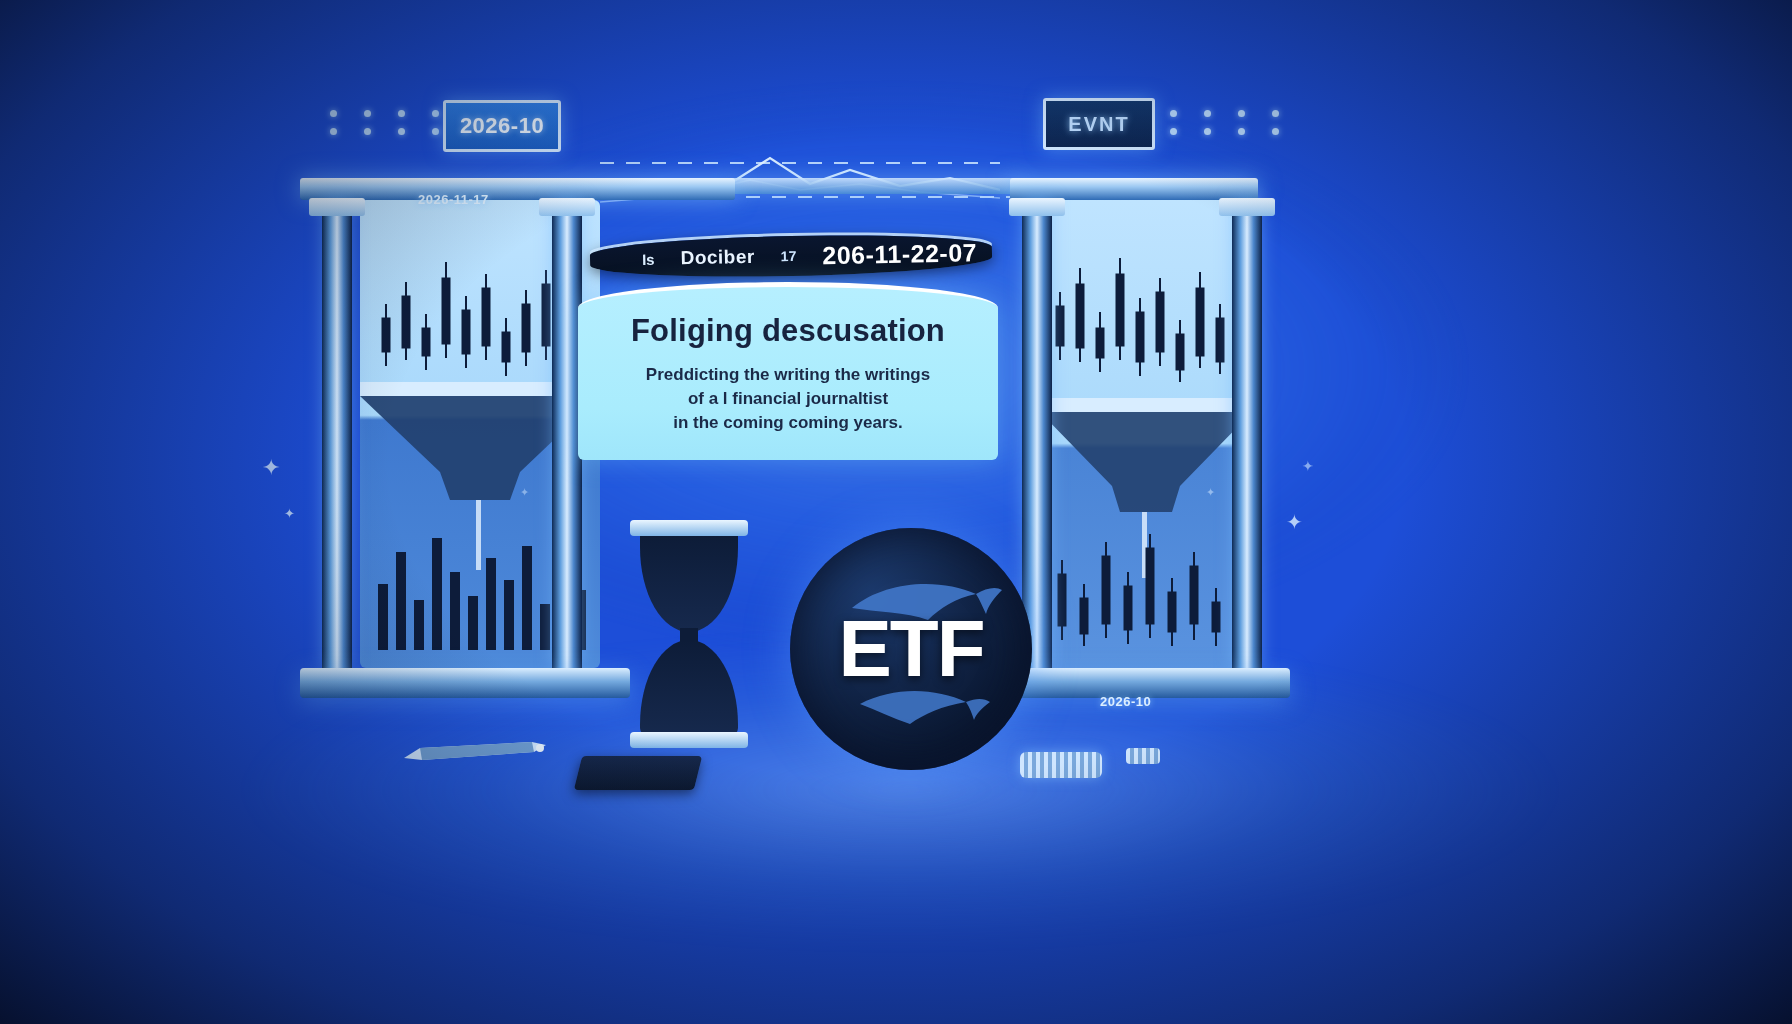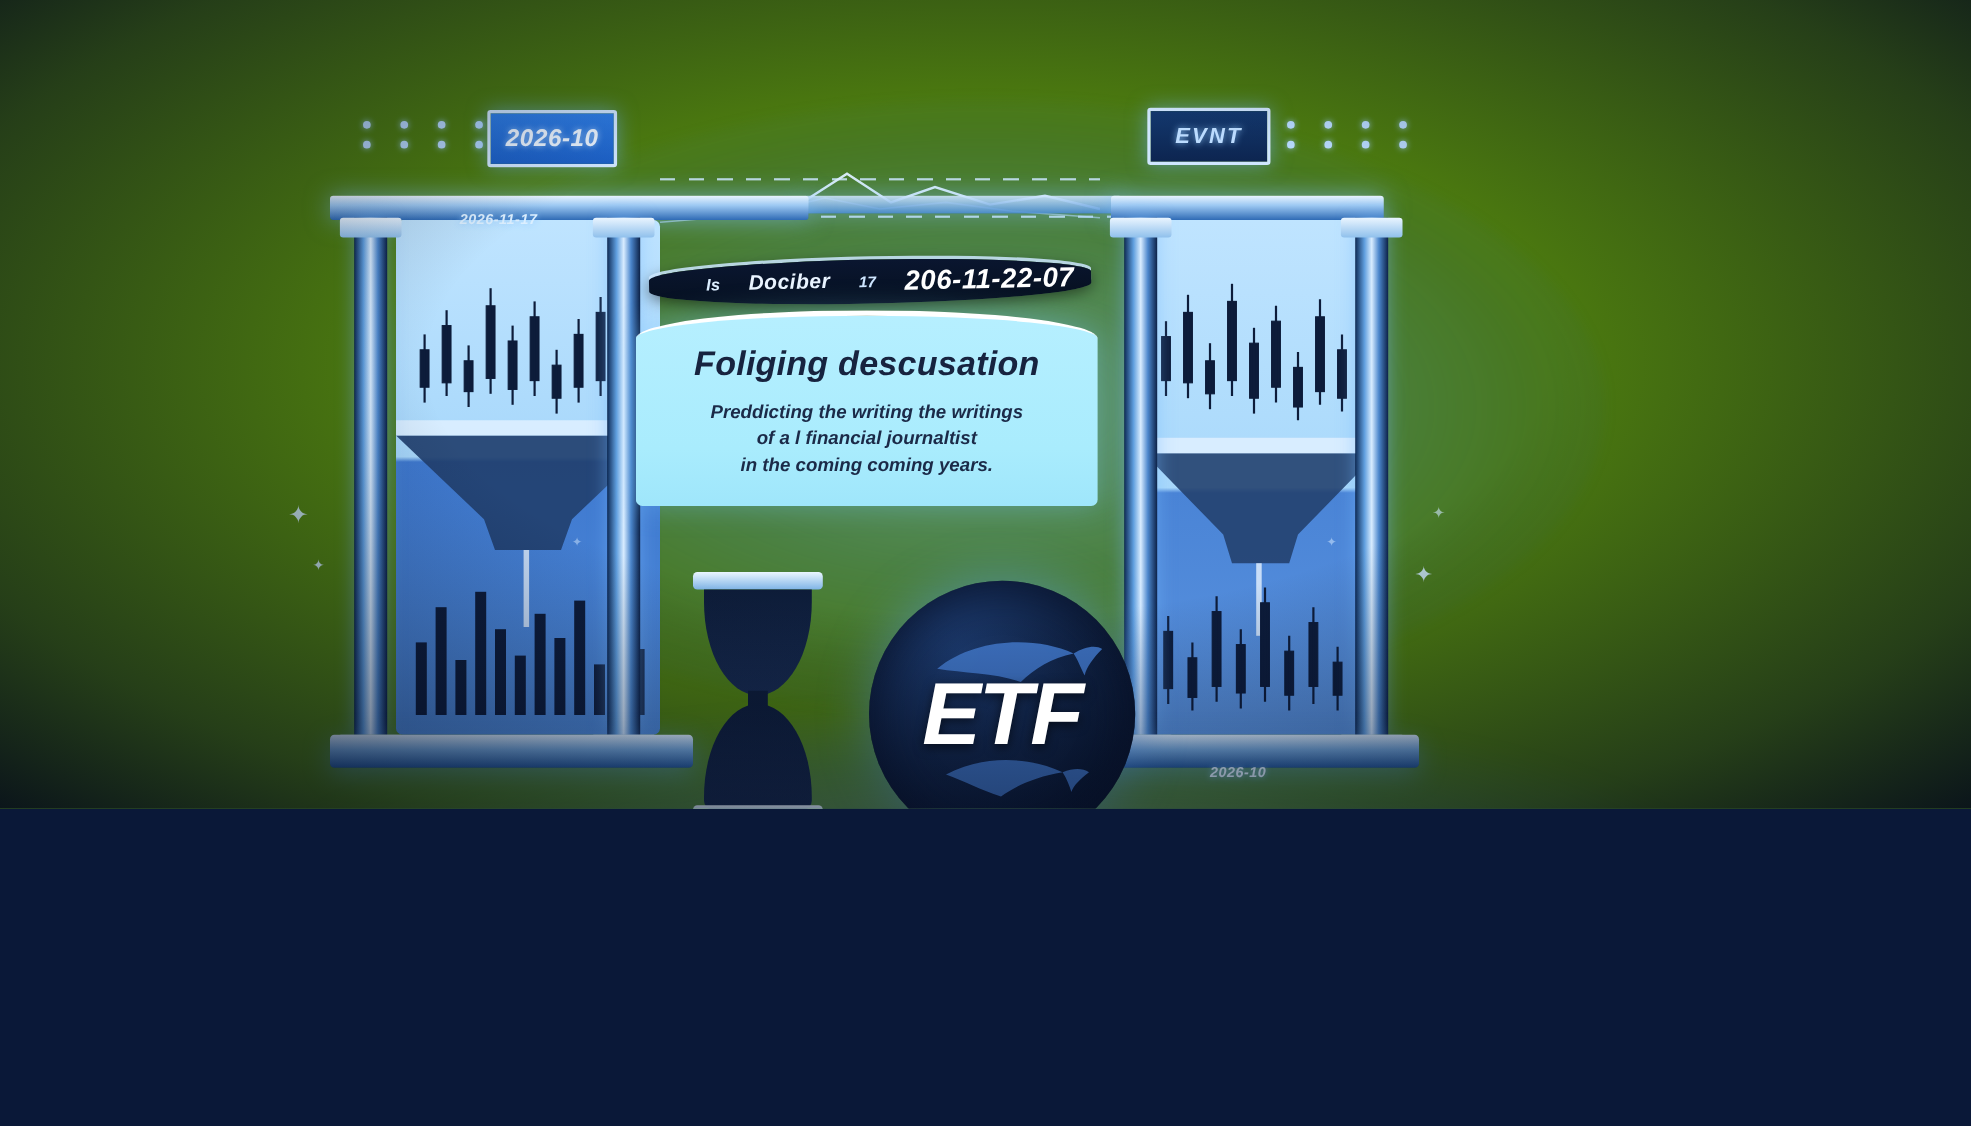--- a/index.html
+++ b/index.html
@@ -1,20 +1,20 @@
 <!DOCTYPE html>
 <html><head>
 <meta charset="utf-8">
 <style>
   html,body{margin:0;padding:0;background:#0a1838;}
   body{width:1792px;height:1024px;overflow:hidden;
        font-family:"Liberation Sans","DejaVu Sans",sans-serif;}
 
-  #stage{position:relative;width:1792px;height:735px;
-         background:#4d7c0f;overflow:hidden;font-style:italic;}
+  #stage{position:relative;width:1792px;height:1024px;
+         background:#1d4ed8;overflow:hidden;}
 
   
   .glow-main{position:absolute;left:330px;top:90px;width:1130px;height:560px;
     border-radius:50%;
     background:radial-gradient(ellipse at 50% 50%,
       rgba(120,190,255,.42) 0%, rgba(70,150,255,.22) 38%,
       rgba(30,90,200,.10) 62%, rgba(10,23,51,0) 78%);
     filter:blur(6px);}
   .glow-floor{position:absolute;left:250px;top:640px;width:1300px;height:300px;
     border-radius:50%;

